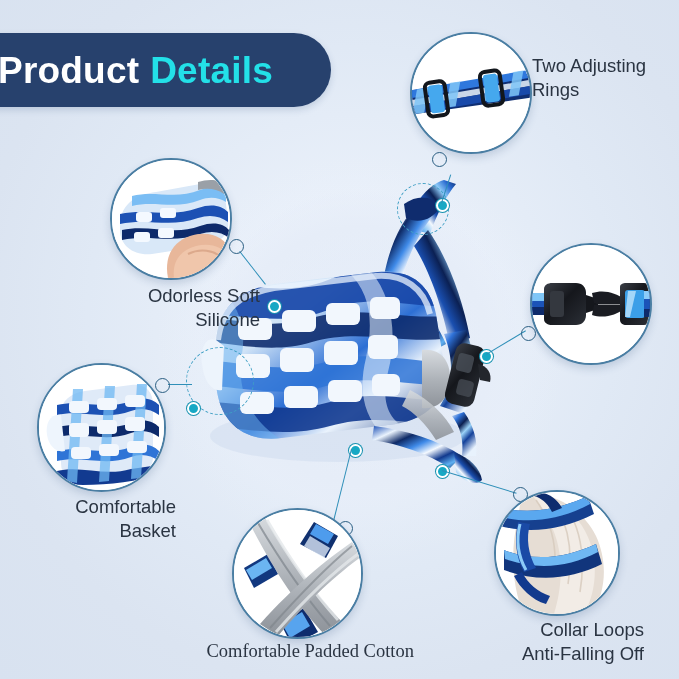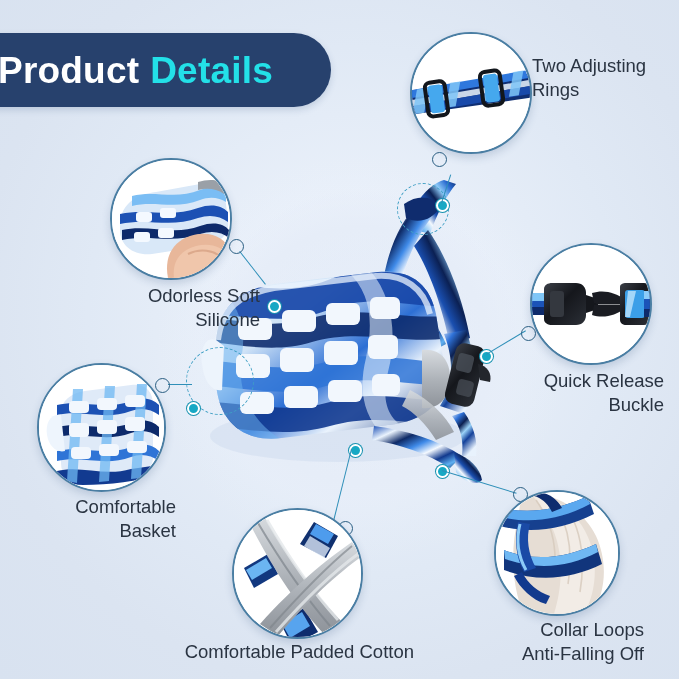--- a/index.html
+++ b/index.html
@@ -318,22 +318,20 @@
                  C118 77 116 80 112 80 L94 80 C91 80 88 78 88 75 Z" fill="url(#blkG)"></path>
         <rect x="93" y="45" width="20" height="28" rx="3" fill="#3b9fe8"></rect>
         <path d="M96 46 L104 46 L98 72 L93 72 Z" fill="#bfe3fb" opacity=".8"></path>
         <g>
           <rect x="112" y="46" width="14" height="26" fill="#1b53b8"></rect>
           <path d="M112 46 L126 46 L126 54 L112 54 Z" fill="#8ccbf8"></path>
           <path d="M112 64 L126 64 L126 72 L112 72 Z" fill="#0d2a6b"></path>
         </g>
       </svg>
     </div>
-    <div class="cap" style="left:-16px;top:126px;width:150px;">Quick Release
-Buckle</div>
   </div>
 
   <div class="callout" style="left:37px;top:363px;">
     <div class="bub" style="width:125px;height:125px;">
       <svg viewBox="0 0 125 125" width="125" height="125" aria-hidden="true">
         <rect width="125" height="125" fill="#ffffff"></rect>
         <g>
 
           <path d="M22 48 C22 36 32 28 46 26 L92 20 C106 18 114 26 114 40 L114 92
                    C114 104 104 112 90 113 L44 118 C30 119 22 110 22 98 Z" fill="#dfeaf8"></path>
@@ -399,21 +397,21 @@
           <path d="M24 13 C40 40 62 76 96 116" fill="none" stroke="#7e848b" stroke-width="2" opacity=".7"></path>
         </g>
 
         <g>
           <path d="M128 46 C106 62 76 88 44 126 L26 114 C60 76 92 50 118 32 Z" fill="url(#padG)"></path>
           <path d="M124 44 C102 60 74 86 42 122" fill="none" stroke="#e4e7ea" stroke-width="3" opacity=".8"></path>
           <path d="M118 36 C96 54 68 82 36 118" fill="none" stroke="#7e848b" stroke-width="2" opacity=".65"></path>
         </g>
       </svg>
     </div>
-    <div class="cap" style="left:-54px;top:132px;width:236px;">Comfortable Padded Cotton</div>
+    <div class="cap" style="left:-54px;top:132px;width:236px;font-family:Liberation Serif, serif;">Comfortable Padded Cotton</div>
   </div>
 
   <div class="callout" style="left:494px;top:490px;text-decoration:underline;">
     <div class="bub" style="width:122px;height:122px;">
       <svg viewBox="0 0 122 122" width="122" height="122" aria-hidden="true">
         <rect width="122" height="122" fill="#ffffff"></rect>
 
         <g>
           <path d="M26 0 C58 0 86 16 100 44 C112 70 110 100 96 122 L28 122
                    C16 96 14 58 22 26 Z" fill="#e6ddd4"></path>

